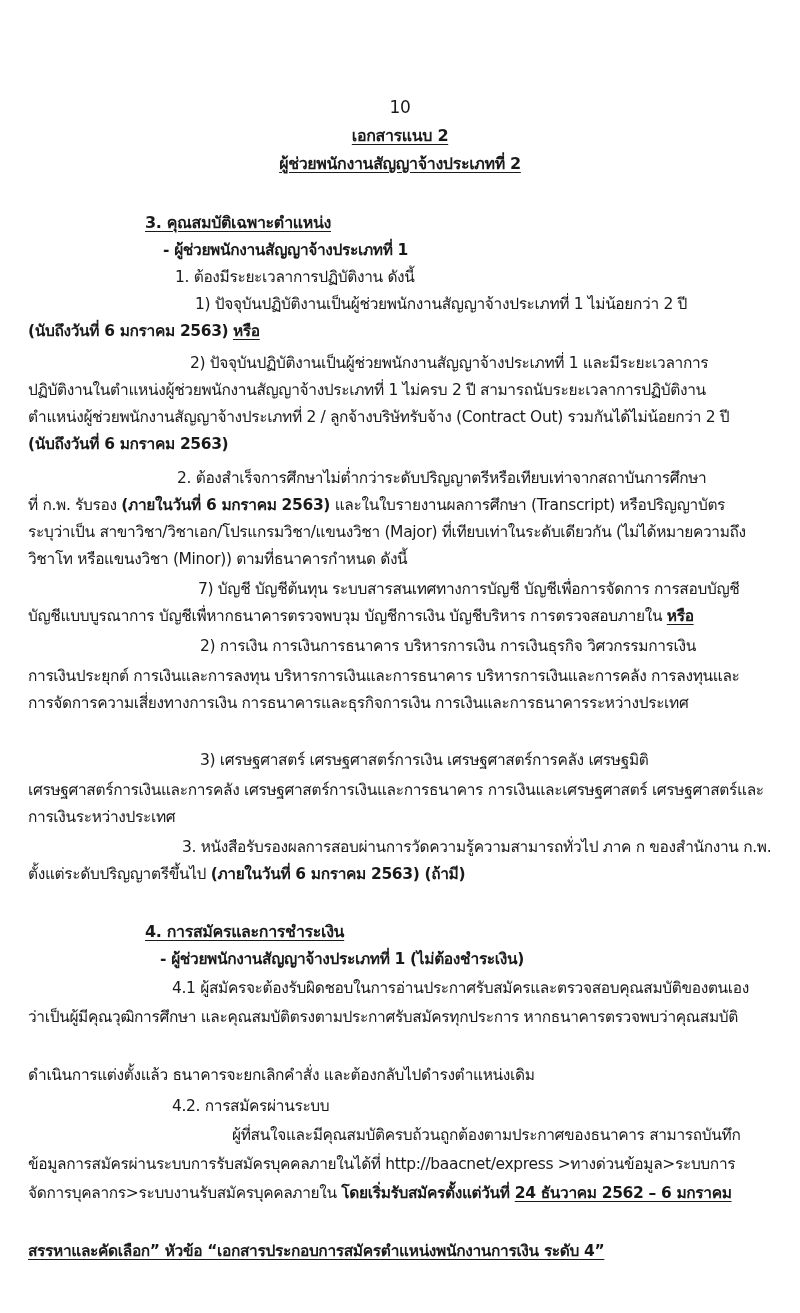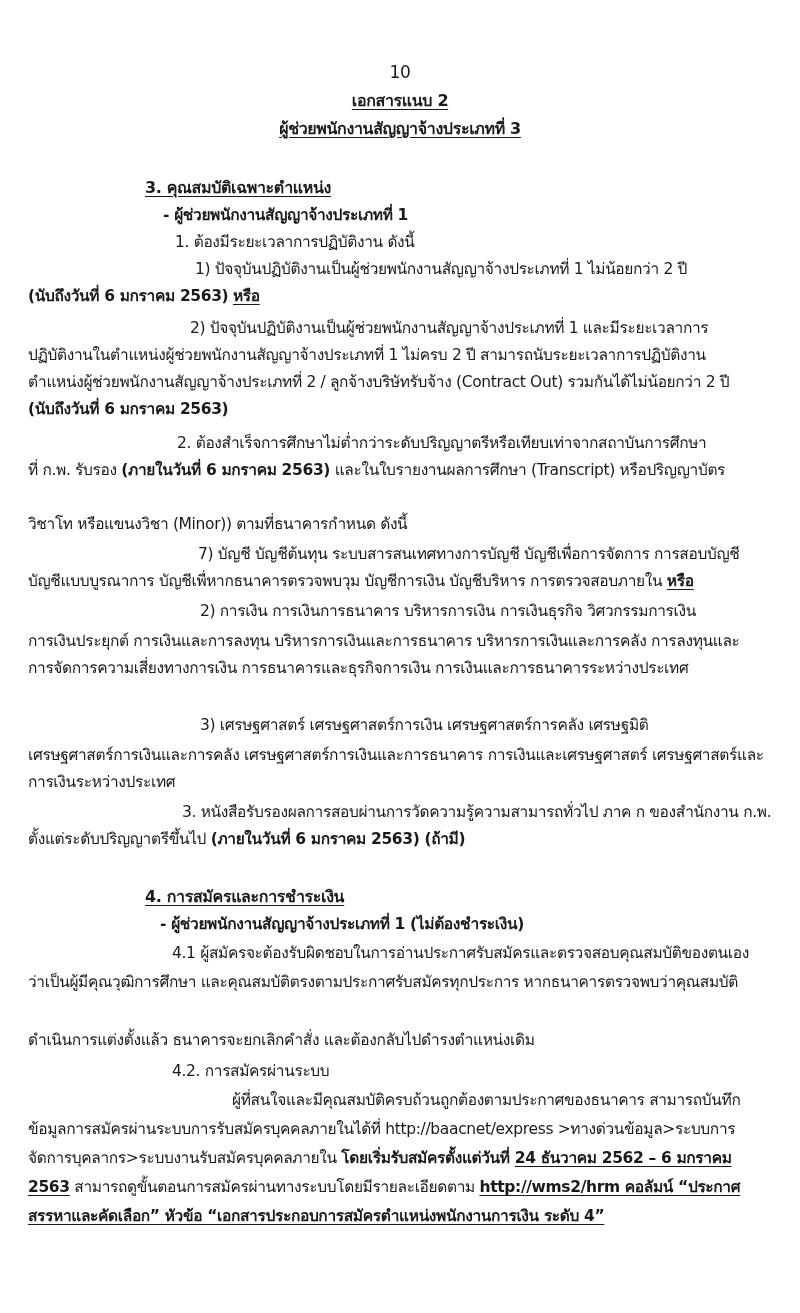--- a/index.html
+++ b/index.html
@@ -6,55 +6,57 @@
   body {
     width: 800px; height: 1313px; position: relative; overflow: hidden;
     font-family: "DejaVu Sans", "Liberation Sans", sans-serif;
     color: #1a1a1a;
   }
   .page { position: absolute; left: 0; top: 0; width: 800px; height: 1313px; }
   .ln {
     position: absolute; white-space: nowrap;
     font-size: 15.5px; line-height: 20px; letter-spacing: -0.35px;
     transform-origin: left center;
+    margin-top: 35px;
   }
   .c { left: 0; width: 800px; text-align: center; }
   .b { font-weight: bold; }
   .u { text-decoration: underline; text-underline-offset: 3px; }
   .pgnum { font-size: 17px; }
   .title { font-size: 16px; font-weight: bold; text-decoration: underline; text-underline-offset: 3px; }
   .sec { font-size: 16px; font-weight: bold; text-decoration: underline; text-underline-offset: 3px; }
 </style>
 </head>
 <body>
 
 <div class="page">
 
   <div class="ln c pgnum" style="top:62px;">10</div>
   <div class="ln c title" style="top:91px;">เอกสารแนบ 2</div>
-  <div class="ln c title" style="top:119px;">ผู้ช่วยพนักงานสัญญาจ้างประเภทที่ 3</div>
+  <div class="ln c title" style="top:119px;">ผู้ช่วยพนักงานสัญญาจ้างประเภทที่ 2</div>
 
   <div class="ln sec" style="left:145px; top:178px;">3. คุณสมบัติเฉพาะตำแหน่ง</div>
   <div class="ln b" style="left:163px; top:205px;">- ผู้ช่วยพนักงานสัญญาจ้างประเภทที่ 1</div>
   <div class="ln" style="left:175px; top:232px;">1. ต้องมีระยะเวลาการปฏิบัติงาน ดังนี้</div>
   <div class="ln" style="left:195px; top:259px;">1) ปัจจุบันปฏิบัติงานเป็นผู้ช่วยพนักงานสัญญาจ้างประเภทที่ 1 ไม่น้อยกว่า 2 ปี</div>
   <div class="ln" style="left:28px; top:286px;">
     <span class="b">(นับถึงวันที่ 6 มกราคม 2563)</span>
     <span class="b u">หรือ</span>
   </div>
 
   <div class="ln" style="left:190px; top:318px;">2) ปัจจุบันปฏิบัติงานเป็นผู้ช่วยพนักงานสัญญาจ้างประเภทที่ 1 และมีระยะเวลาการ</div>
   <div class="ln" style="left:28px; top:345px;">ปฏิบัติงานในตำแหน่งผู้ช่วยพนักงานสัญญาจ้างประเภทที่ 1 ไม่ครบ 2 ปี สามารถนับระยะเวลาการปฏิบัติงาน</div>
   <div class="ln" style="left:28px; top:372px;">ตำแหน่งผู้ช่วยพนักงานสัญญาจ้างประเภทที่ 2 / ลูกจ้างบริษัทรับจ้าง (Contract Out) รวมกันได้ไม่น้อยกว่า 2 ปี</div>
   <div class="ln b" style="left:28px; top:399px;">(นับถึงวันที่ 6 มกราคม 2563)</div>
 
   <div class="ln" style="left:177px; top:433px;">2. ต้องสำเร็จการศึกษาไม่ต่ำกว่าระดับปริญญาตรีหรือเทียบเท่าจากสถาบันการศึกษา</div>
   <div class="ln" style="left:28px; top:460px;">
     <span>ที่ ก.พ. รับรอง </span><span class="b">(ภายในวันที่ 6 มกราคม 2563)</span><span> และในใบรายงานผลการศึกษา (Transcript) หรือปริญญาบัตร</span>
   </div>
+  <div class="ln" style="left:28px; top:487px;">ระบุว่าเป็น สาขาวิชา/วิชาเอก/โปรแกรมวิชา/แขนงวิชา (Major) ที่เทียบเท่าในระดับเดียวกัน (ไม่ได้หมายความถึง</div>
   <div class="ln" style="left:28px; top:514px;">วิชาโท หรือแขนงวิชา (Minor)) ตามที่ธนาคารกำหนด ดังนี้</div>
 
   <div class="ln" style="left:198px; top:544px;">7) บัญชี บัญชีต้นทุน ระบบสารสนเทศทางการบัญชี บัญชีเพื่อการจัดการ การสอบบัญชี</div>
   <div class="ln" style="left:28px; top:571px;">
     <span>บัญชีแบบบูรณาการ บัญชีเพื่หากธนาคารตรวจพบวุม บัญชีการเงิน บัญชีบริหาร การตรวจสอบภายใน </span><span class="b u">หรือ</span>
   </div>
 
   <div class="ln" style="left:200px; top:601px;">2) การเงิน การเงินการธนาคาร บริหารการเงิน การเงินธุรกิจ วิศวกรรมการเงิน</div>
   <div class="ln" style="left:28px; top:631px;">การเงินประยุกต์ การเงินและการลงทุน บริหารการเงินและการธนาคาร บริหารการเงินและการคลัง การลงทุนและ</div>
   <div class="ln" style="left:28px; top:658px;">การจัดการความเสี่ยงทางการเงิน การธนาคารและธุรกิจการเงิน การเงินและการธนาคารระหว่างประเทศ</div>
@@ -73,18 +75,15 @@
   <div class="ln" style="left:172px; top:943px;">4.1 ผู้สมัครจะต้องรับผิดชอบในการอ่านประกาศรับสมัครและตรวจสอบคุณสมบัติของตนเอง</div>
   <div class="ln" style="left:28px; top:972px;">ว่าเป็นผู้มีคุณวุฒิการศึกษา และคุณสมบัติตรงตามประกาศรับสมัครทุกประการ หากธนาคารตรวจพบว่าคุณสมบัติ</div>
   <div class="ln" style="left:28px; top:1030px;">ดำเนินการแต่งตั้งแล้ว ธนาคารจะยกเลิกคำสั่ง และต้องกลับไปดำรงตำแหน่งเดิม</div>
 
   <div class="ln" style="left:172px; top:1061px;">4.2. การสมัครผ่านระบบ</div>
   <div class="ln" style="left:232px; top:1090px;">ผู้ที่สนใจและมีคุณสมบัติครบถ้วนถูกต้องตามประกาศของธนาคาร สามารถบันทึก</div>
   <div class="ln" style="left:28px; top:1119px;">ข้อมูลการสมัครผ่านระบบการรับสมัครบุคคลภายในได้ที่ http://baacnet/express &gt;ทางด่วนข้อมูล&gt;ระบบการ</div>
   <div class="ln" style="left:28px; top:1148px;">
     <span>จัดการบุคลากร&gt;ระบบงานรับสมัครบุคคลภายใน </span><span class="b">โดยเริ่มรับสมัครตั้งแต่วันที่ </span><span class="b u">24 ธันวาคม 2562 – 6 มกราคม</span>
   </div>
-  <div class="ln" style="left:28px; top:1177px;">
-    <span class="b u">2563</span><span> สามารถดูขั้นตอนการสมัครผ่านทางระบบโดยมีรายละเอียดตาม </span><span class="b u">http://wms2/hrm คอลัมน์ “ประกาศ</span>
-  </div>
   <div class="ln b u" style="left:28px; top:1206px;">สรรหาและคัดเลือก” หัวข้อ “เอกสารประกอบการสมัครตำแหน่งพนักงานการเงิน ระดับ 4”</div>
 
 </div>
 
 </body></html>

